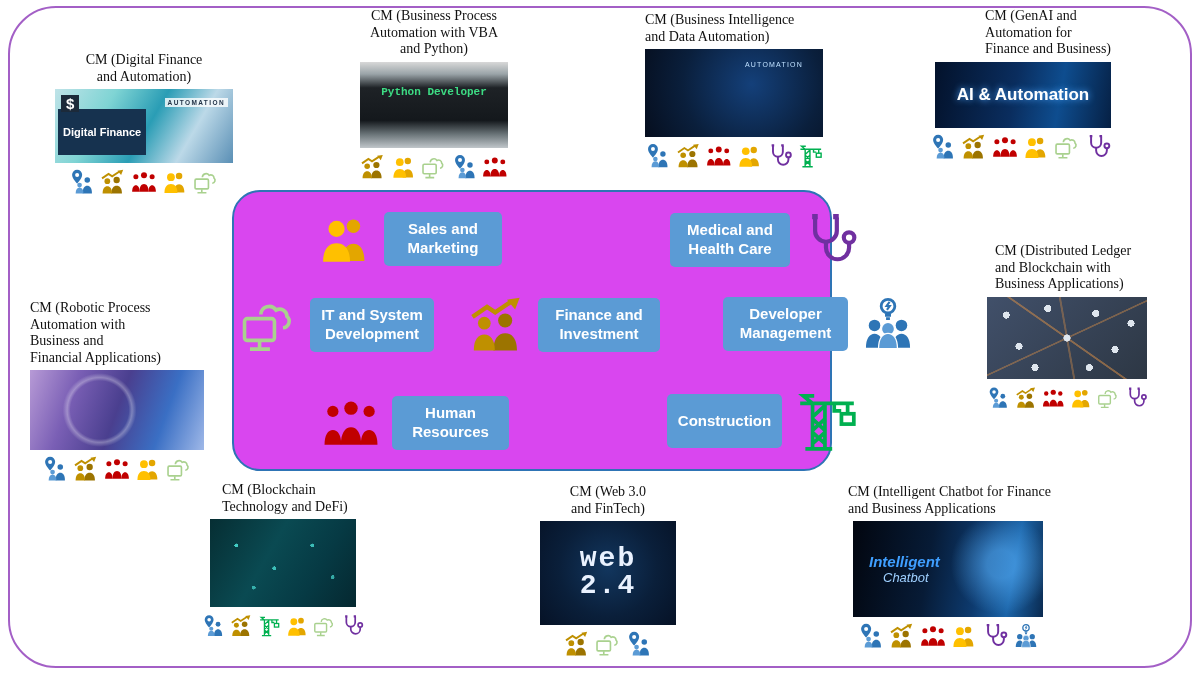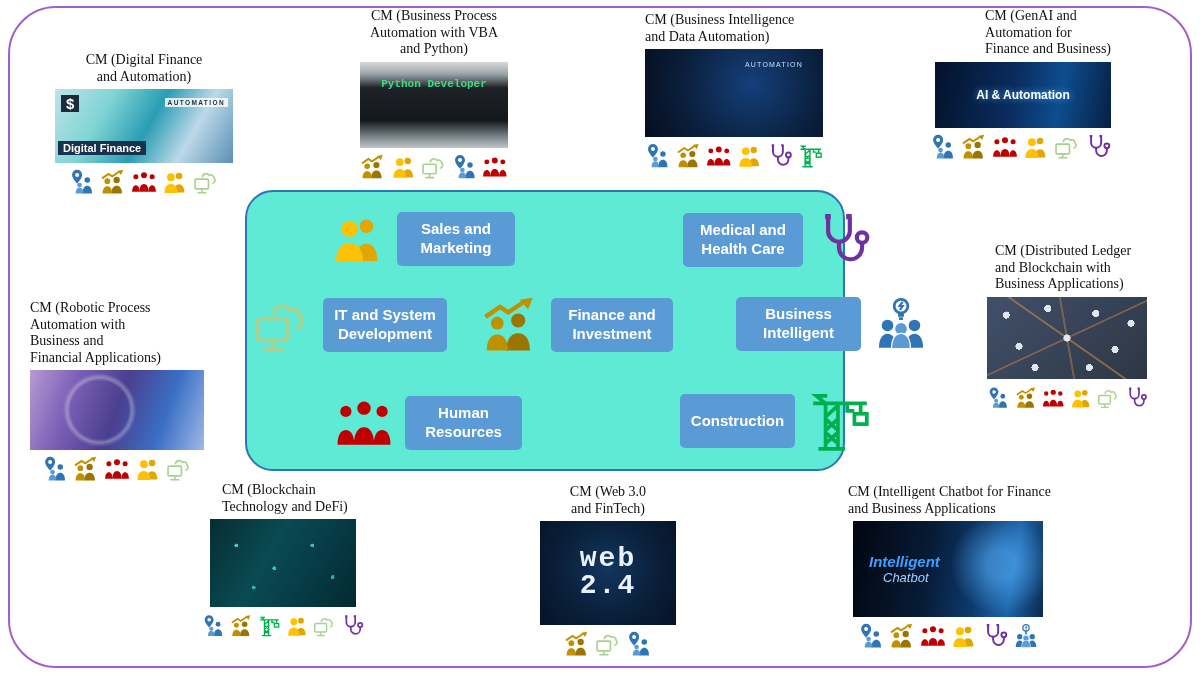--- a/index.html
+++ b/index.html
@@ -3,21 +3,21 @@
 <meta charset="utf-8">
 <style>
   * { margin:0; padding:0; box-sizing:border-box; }
   body { background:#ffffff; font-family:"Liberation Sans", sans-serif; }
   .stage { position:relative; width:1200px; height:674px; background:#fff; overflow:hidden; }
   .outer-frame { position:absolute; left:8px; top:6px; width:1184px; height:662px;
                  border:2.5px solid var(--outer-border,#a35fc6); border-radius:48px; }
 
   
   .center-panel { position:absolute; left:232px; top:190px; width:600px; height:281px;
-                  border:2px solid var(--panel-border,#2e74b5); border-radius:28px; background:#5eead4;margin-left:13px; }
+                  border:2px solid var(--panel-border,#2e74b5); border-radius:28px; background:#d946ef; }
   .domain-item { position:absolute; display:flex; align-items:center; gap:12px; }
   .domain-box { background:var(--domain-box,#5b9bd5); color:#fff; font-weight:bold; font-size:15px;
                 text-align:center; border-radius:5px; display:flex; align-items:center; justify-content:center;
                 line-height:1.25; padding:6px 8px; }
   .cicon { display:inline-flex; }
   .cicon svg { width:100%; height:100%; }
   #dom-sales { left:84px; top:20px; }
   #dom-medical { left:436px; top:20px; }
   #dom-it { left:6px; top:104px; }
   #dom-finance { left:234px; top:104px; }
@@ -52,35 +52,35 @@
   .module-2 .module-title,.module-3 .module-title,.module-4 .module-title,
   .module-5 .module-title,.module-6 .module-title,.module-8 .module-title { text-align:left; }
   .module-3 .module-title{ padding-left:38px; }
   .module-4 .module-title{ padding-left:8px; }
   .module-6 .module-title{ padding-left:20px; }
   .module-8 .module-title{ padding-left:6px; }
 
   
   .img-digital-finance { background:linear-gradient(120deg,#bfe3e8 0%,#7fd4d4 28%,#2a9db5 52%,#bcd9e8 74%,#5a8fb5 100%); }
   .img-digital-finance .img-label-0 { position:absolute; left:3px; bottom:8px; background:#16324f; color:#fff;
-        font-weight:bold; font-size:11px; padding:1px 5px; }
+        font-weight:bold; font-size:11px; padding:17px 5px; }
   .img-digital-finance .img-label-1 { position:absolute; top:9px; right:5px; color:#223347; font-size:6.5px;
         letter-spacing:1.4px; font-weight:bold; background:rgba(255,255,255,.8); padding:1px 3px; }
   .img-digital-finance .img-label-2 { position:absolute; left:6px; top:6px; color:#fff; font-weight:bold;
         font-size:15px; background:#1c2a3a; padding:0 5px; }
 
   .img-python { background:linear-gradient(180deg,#d8d8d8 0%,#9aa4a8 14%,#1e2226 30%,#14181c 68%,#6a7478 84%,#c0c6ca 100%);
-        justify-content:flex-start; padding-top:16px; }
+        justify-content:flex-start; padding-top:24px; }
   .img-python .img-label-0 { color:#3ddc84; font-weight:bold; font-size:11px; font-family:"Liberation Mono",monospace; }
 
   .img-bi { background:radial-gradient(circle at 60% 40%, #14407a 0%, #0a1f3c 58%, #060e1e 100%); }
   .img-bi .img-label-0 { position:absolute; top:12px; right:20px; color:#bfe0ff; font-size:7px; letter-spacing:1.2px; }
 
   .img-genai { background:linear-gradient(100deg,#03122b 0%,#0a2d5e 45%,#0e4d8f 70%,#062044 100%); }
-  .img-genai .img-label-0 { color:#fff; font-weight:bold; font-size:12px; text-shadow:0 0 7px #4da6ff; }
+  .img-genai .img-label-0 { color:#fff; font-weight:bold; font-size:17px; text-shadow:0 0 7px #4da6ff; }
 
   .img-ledger { background-image:
       radial-gradient(circle 5px at 12% 22%, #dfe6ee 0 70%, transparent 72%),
       radial-gradient(circle 5px at 38% 14%, #dfe6ee 0 70%, transparent 72%),
       radial-gradient(circle 5px at 68% 20%, #dfe6ee 0 70%, transparent 72%),
       radial-gradient(circle 5px at 90% 32%, #dfe6ee 0 70%, transparent 72%),
       radial-gradient(circle 5px at 20% 60%, #dfe6ee 0 70%, transparent 72%),
       radial-gradient(circle 5px at 50% 50%, #dfe6ee 0 70%, transparent 72%),
       radial-gradient(circle 5px at 80% 64%, #dfe6ee 0 70%, transparent 72%),
       radial-gradient(circle 5px at 30% 86%, #dfe6ee 0 70%, transparent 72%),
@@ -161,21 +161,21 @@
             <polygon points="28.5,1 21.5,2 26,7.5" fill="#bf9000"></polygon>
             <circle cx="20.5" cy="13.5" r="3.9" fill="#9c7400"></circle>
             <path d="M14 30c0-6.3 2.7-9.5 6.5-9.5S27 23.7 27 30z" fill="#9c7400"></path>
             <circle cx="9" cy="15" r="3.5" fill="#bf9000"></circle>
             <path d="M3.2 30c0-5.8 2.4-8.7 5.8-8.7s5.8 2.9 5.8 8.7z" fill="#bf9000"></path>
           </svg>
         </span>
       <div class="domain-box box-finance">Finance and Investment</div>
     </div>
     <div class="domain-item" id="dom-business">
-      <div class="domain-box box-business">Business Intelligent</div>
+      <div class="domain-box box-business">Developer Management</div>
       <span class="cicon" style="width:56px;height:56px">
           <svg viewBox="0 0 32 32">
             <g fill="none" stroke="#2e75b6" stroke-width="1.6">
               <circle cx="16" cy="5.8" r="3.9"></circle>
               <path d="M14.3 11h3.4M14.9 12.9h2.2"></path>
               <path d="M16.9 3.4l-1.7 2.3h1.8l-1.6 2.2" stroke-width="1.2"></path>
             </g>
             <g fill="#2e75b6">
               <circle cx="8.3" cy="16.8" r="3.3"></circle>
               <path d="M3.4 29.5c0-5.2 2.1-7.9 4.9-7.9s4.9 2.7 4.9 7.9z"></path>

